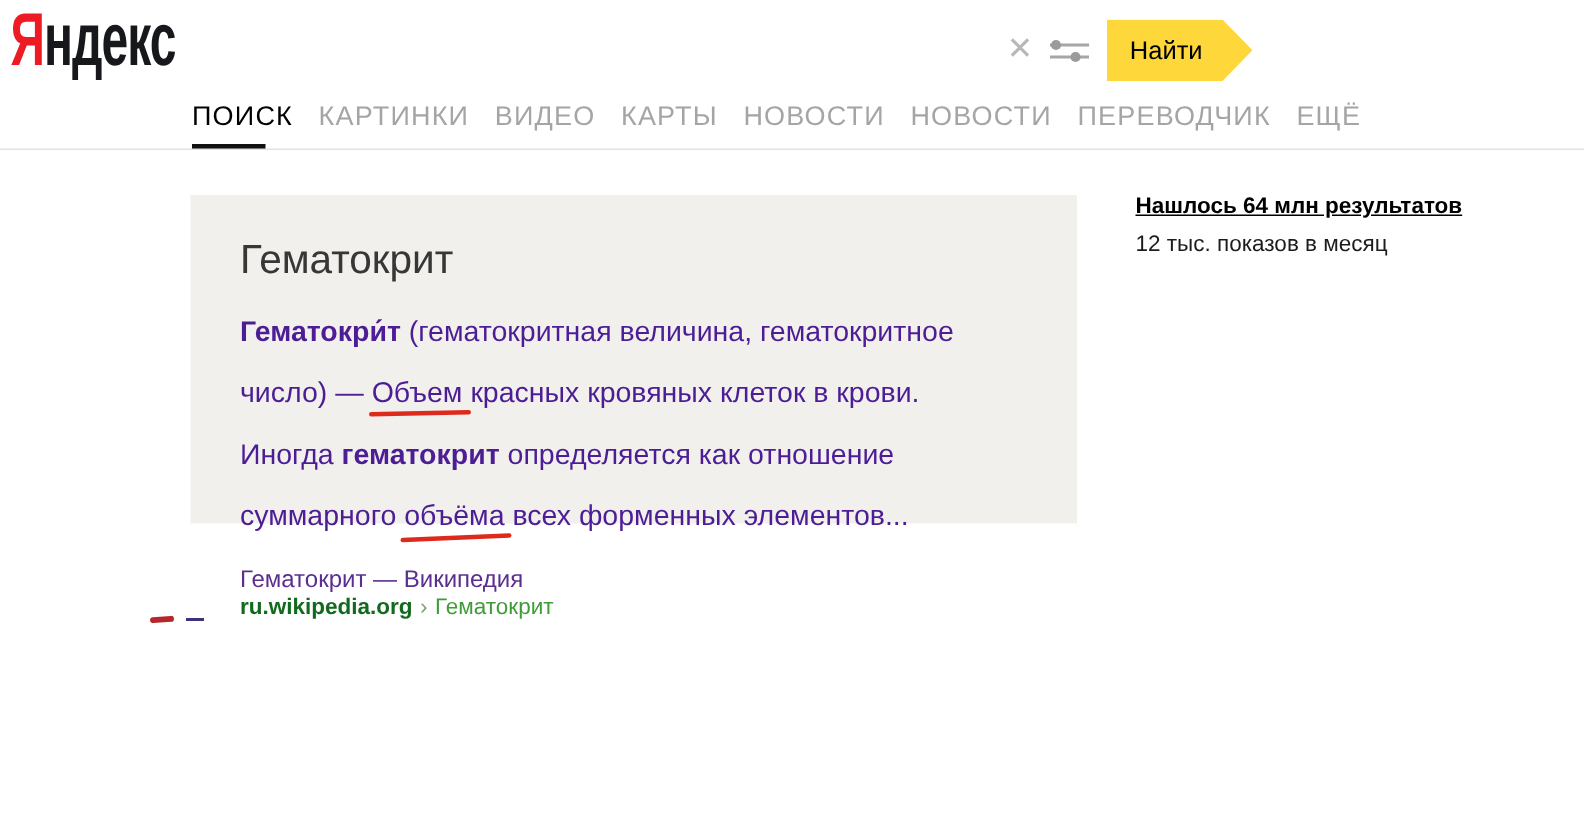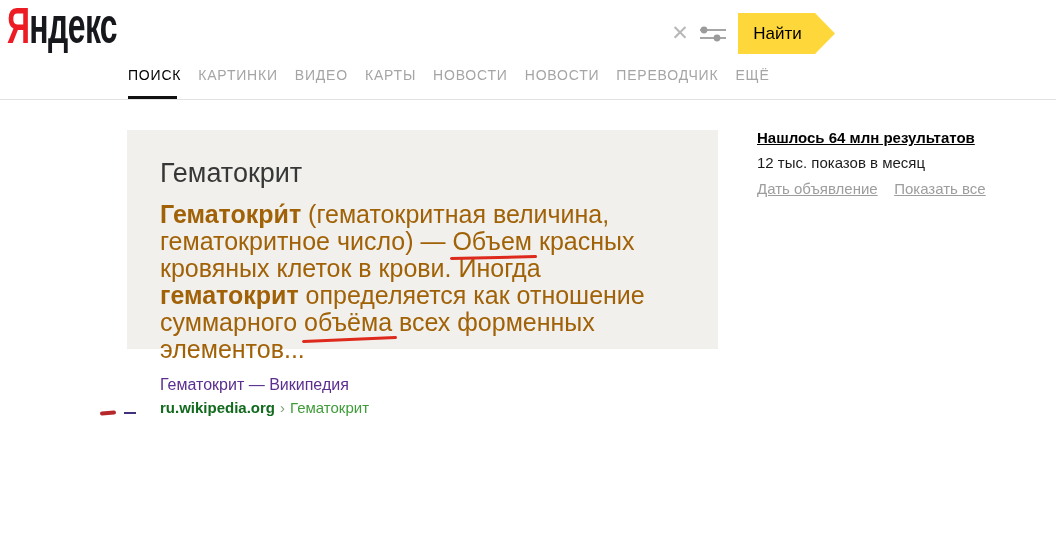--- a/index.html
+++ b/index.html
@@ -22,39 +22,39 @@
           color:#b8b8b8; font-size:21px; line-height:26px; text-align:center; cursor:pointer; }
   .sliders { position:absolute; left:699px; top:24px; width:28px; height:20px; cursor:pointer; }
   .find-btn { position:absolute; left:738px; top:13px; width:97px; height:41px;
           background:#fed83b; border:none; cursor:pointer;
           clip-path:polygon(0 0, calc(100% - 20px) 0, 100% 50%, calc(100% - 20px) 100%, 0 100%);
           font-family:"Liberation Sans", sans-serif; font-size:17px; color:#000;
           padding-right:18px; text-align:center; }
 
   
   .tabs { position:absolute; left:128px; top:67px; display:flex; }
-  .tab { font-size:14px; letter-spacing:0.8px; color:#a5a5a5; margin-right:17px;
+  .tab { font-size:18px; letter-spacing:0.8px; color:#a5a5a5; margin-right:17px;
          text-decoration:none; cursor:pointer; white-space:nowrap; }
   .tab.active { color:#000; }
   .tab-underline { position:absolute; left:128px; top:96px; width:49px; height:4px; background:#111; }
   .divider { position:absolute; left:0; top:99px; width:1056px; height:1px; background:#e2e2e2; }
 
   
   .card { position:absolute; left:127px; top:130px; width:591px; height:219px;
           background:#f1f0ec; padding:27px 16px 0 33px; }
   .card h1 { font-size:27px; font-weight:400; color:#373737; line-height:32px; }
-  .card p { margin-top:12px; width:505px; font-size:25px; line-height:27px; color:#a16207; }
+  .card p { margin-top:12px; width:505px; font-size:19px; line-height:41px; color:#4c1d95; }
   .card p b { font-weight:bold; }
   .miss { position:relative; white-space:nowrap; }
   .miss::after { content:""; position:absolute; left:-2px; right:-5px; bottom:-4px;
           height:3px; background:#dd2a1c; border-radius:2px; transform:rotate(-1.2deg); }
   .miss2::after { transform:rotate(-2.5deg); bottom:-5px; }
   .wiki-link { display:inline-block; margin-top:13px; font-size:16px; color:#5b2e90;
           text-decoration:none; cursor:pointer; }
-  .crumb { margin-top:5px; font-size:15px; }
+  .crumb { font-size:15px; }
   .crumb .domain { color:#116a1d; font-weight:bold; cursor:pointer; }
   .crumb .sep { color:#7f9f77; margin:0 5px; }
   .crumb .path { color:#3f9c39; cursor:pointer; }
 
   
   .stats { position:absolute; left:757px; top:129px; width:280px; }
   .stat-bold { font-size:15px; font-weight:bold; color:#000; margin-bottom:8px;text-decoration:underline; }
   .stat { font-size:15px; color:#1c1c1c; margin-bottom:9px; }
   .stat-links a { font-size:15px; color:#9d9d9d; text-decoration:underline;
           margin-right:12px; cursor:pointer; }
@@ -101,22 +101,18 @@
     <p><b>Гематокри́т</b><span> (гематокритная величина, гематокритное число) — </span><span class="miss">Объем</span><span> красных кровяных клеток в крови. Иногда </span><b>гематокрит</b><span> определяется как отношение суммарного </span><span class="miss miss2">объёма</span><span> всех форменных элементов...</span></p>
     <a class="wiki-link">Гематокрит — Википедия</a>
     <div class="crumb">
       <span class="domain">ru.wikipedia.org</span><span class="sep">›</span><span class="path">Гематокрит</span>
     </div>
   </section>
 
   <aside class="stats">
     <div class="stat-bold">Нашлось 64 млн результатов</div>
     <div class="stat">12 тыс. показов в месяц</div>
-    <div class="stat-links">
-      <a>Дать объявление</a>
-      <a>Показать все</a>
-    </div>
   </aside>
 
   <div class="frag-red"></div>
   <div class="frag-dark"></div>
 
 </div>
 
 </body></html>

